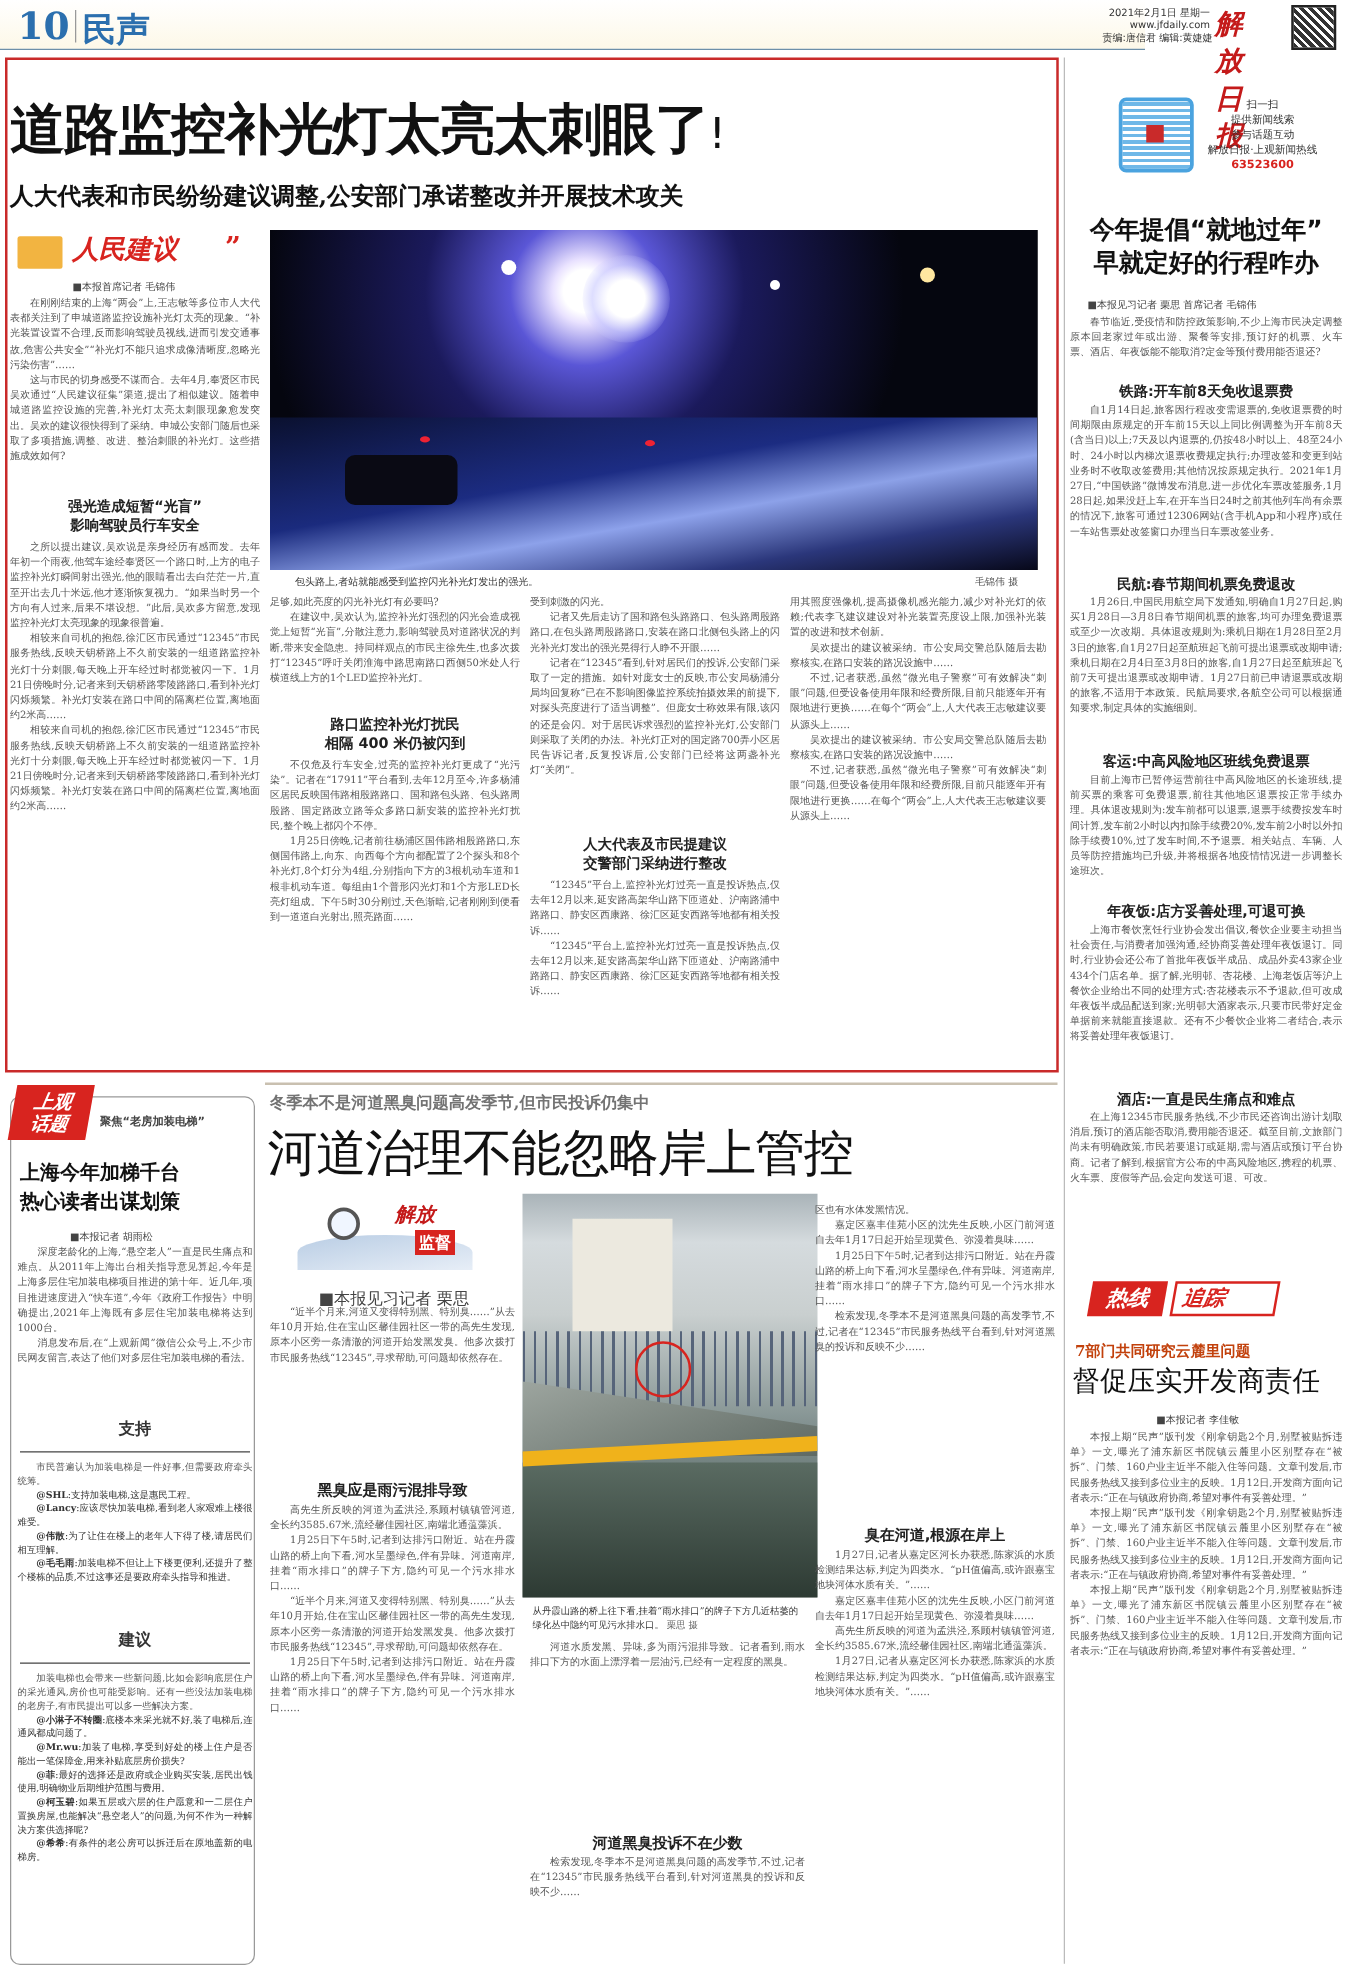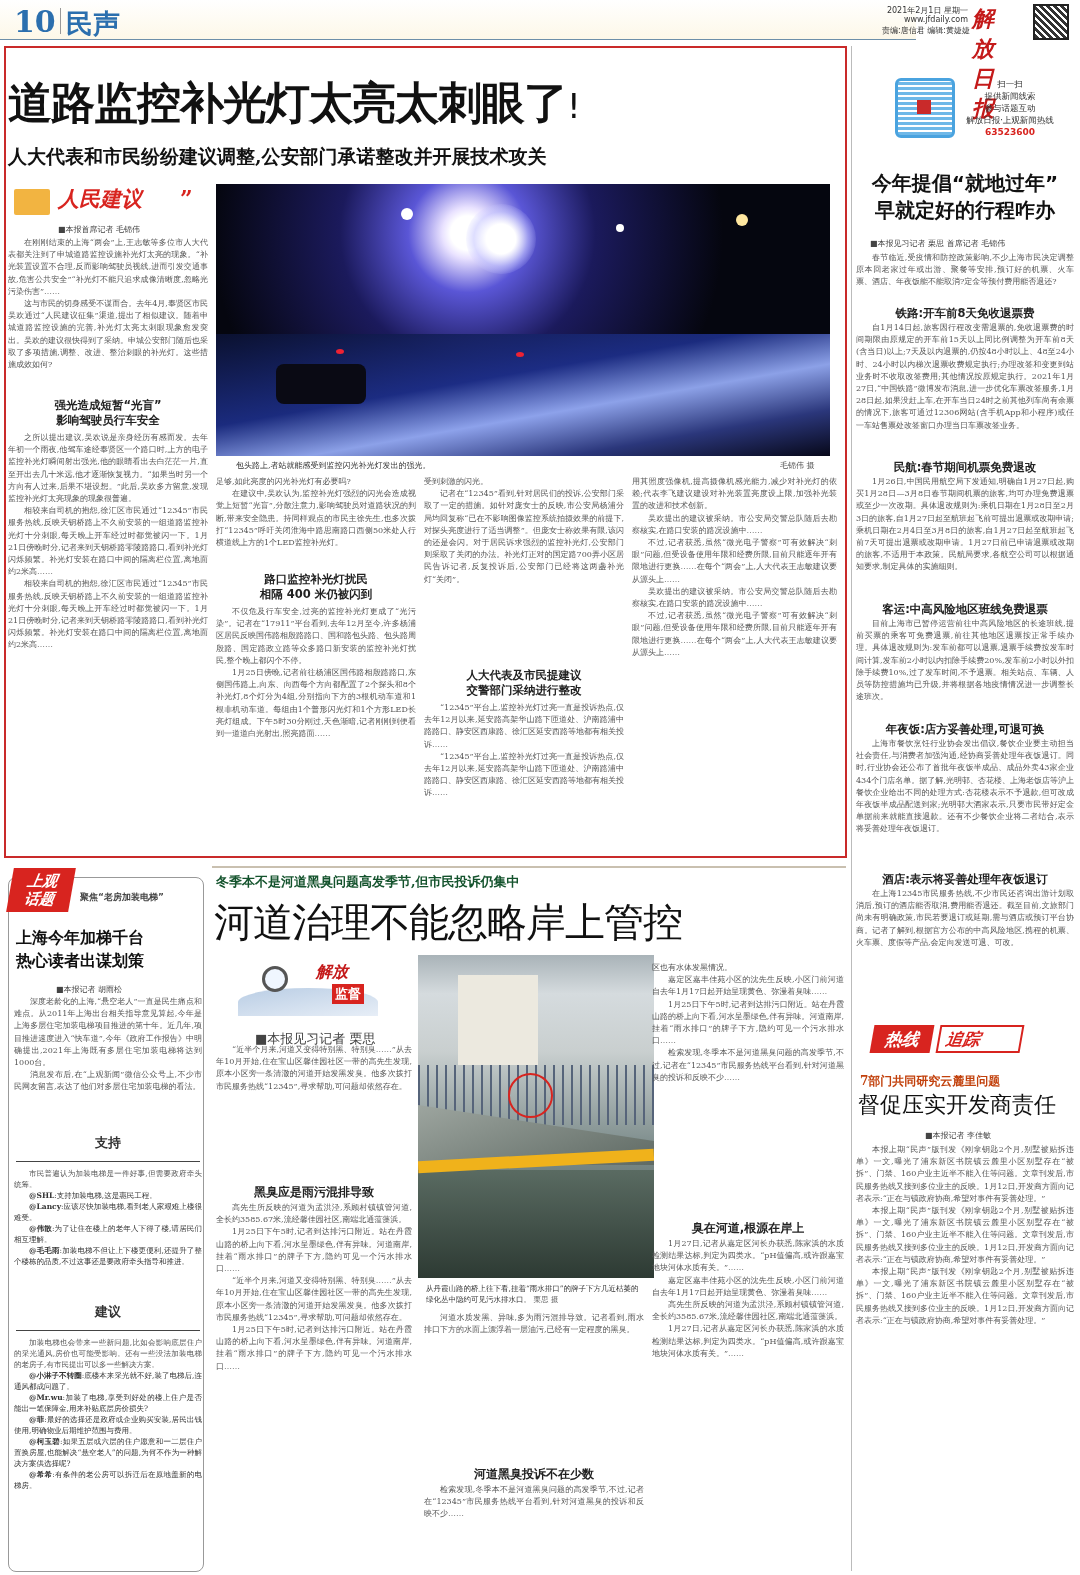--- a/index.html
+++ b/index.html
@@ -42,21 +42,21 @@
 #rc-byline{left:870px;top:238px;font-size:8px;color:#444}
 
 #sg-badge{left:10px;top:868px;width:62px;height:44px;background:#d8241f;transform:skewX(-10deg);color:#fff;font-weight:bold;font-style:italic;font-size:15px;line-height:18px;text-align:center;padding-top:4px;font-family:"DejaVu Sans",sans-serif}
 #sg-focus{left:80px;top:891px;font-size:9px;color:#444;font-family:"DejaVu Sans",sans-serif;font-weight:bold}
 #sg-box{left:8px;top:877px;width:196px;height:695px;border:1px solid #999;border-radius:8px}
 #sg-headline{left:16px;top:926px;width:190px;font-size:16px;font-weight:bold;line-height:23px;color:#111;font-family:"DejaVu Sans",sans-serif}
 .section-tag{font-family:"DejaVu Sans",sans-serif;font-weight:bold;font-size:13px;text-align:center;color:#333}
 .tag-line{height:1px;background:#444}
 .comment{font-size:7.5px;line-height:11px;color:#333;text-align:justify}
 
-#river-kicker{left:216px;top:873px;font-size:13px;font-weight:bold;color:#14532d;font-family:"DejaVu Serif",serif;white-space:nowrap}
+#river-kicker{left:216px;top:873px;font-size:13px;font-weight:bold;color:#737373;font-family:"DejaVu Serif",serif;white-space:nowrap}
 #river-headline{left:214px;top:895px;font-size:40px;color:#111;font-family:"DejaVu Sans",sans-serif;white-space:nowrap;letter-spacing:-1px}
 #jfjd-badge{left:238px;top:960px;width:160px;height:62px}
 #jfjd-book{left:0;top:28px;width:140px;height:28px;background:linear-gradient(170deg,#b9cde4,#e7eef7);border-radius:60% 60% 0 0}
 #jfjd-glass{left:24px;top:6px;width:26px;height:26px;border:3px solid #555;border-radius:50%;background:rgba(230,240,255,.6)}
 #jfjd-script{left:78px;top:2px;font-size:16px;color:#c41a1a;font-style:italic;font-weight:bold}
 #jfjd-label{left:94px;top:24px;background:#d8241f;color:#fff;font-size:13px;font-weight:bold;padding:1px 3px;font-family:"DejaVu Sans",sans-serif}
 #photo2{left:418px;top:955px;width:236px;height:323px;overflow:hidden;background:linear-gradient(180deg,#a9b3b8 0,#d5dbde 12%,#c9cfcf 30%,#7b8b8a 60%,#4d5a52 100%)}
 #photo2 .building{left:40px;top:20px;width:80px;height:90px;background:#ece9df}
 #photo2 .fence{left:0;top:110px;width:236px;height:60px;background:repeating-linear-gradient(90deg,#56647a 0 2px,transparent 2px 9px)}
 #photo2 .pipe{left:0;top:200px;width:236px;height:12px;background:#f0b21b;transform:rotate(-3deg)}
@@ -130,20 +130,21 @@
 </div>
 <div class="abs sub-head" style="left:216px;top:572px;width:200px;font-size:11.5px;line-height:15px;white-space:pre-line">路口监控补光灯扰民
 相隔 400 米仍被闪到</div>
 <div class="abs body-text" style="left:216px;top:606px;width:200px;height:244px">
   <p>不仅危及行车安全,过亮的监控补光灯更成了“光污染”。记者在“17911”平台看到,去年12月至今,许多杨浦区居民反映国伟路相殷路路口、国和路包头路、包头路周殷路、国定路政立路等众多路口新安装的监控补光灯扰民,整个晚上都闪个不停。</p>
   <p>1月25日傍晚,记者前往杨浦区国伟路相殷路路口,东侧国伟路上,向东、向西每个方向都配置了2个探头和8个补光灯,8个灯分为4组,分别指向下方的3根机动车道和1根非机动车道。每组由1个普形闪光灯和1个方形LED长亮灯组成。下午5时30分刚过,天色渐暗,记者刚刚到便看到一道道白光射出,照亮路面……</p>
 </div>
 
 <div class="abs body-text" style="left:424px;top:476px;width:200px;height:182px">
   <p style="text-indent:0">受到刺激的闪光。</p>
+  <p>记者又先后走访了国和路包头路路口、包头路周殷路路口,在包头路周殷路路口,安装在路口北侧包头路上的闪光补光灯发出的强光晃得行人睁不开眼……</p>
   <p>记者在“12345”看到,针对居民们的投诉,公安部门采取了一定的措施。如针对庞女士的反映,市公安局杨浦分局均回复称“已在不影响图像监控系统拍摄效果的前提下,对探头亮度进行了适当调整”。但庞女士称效果有限,该闪的还是会闪。对于居民诉求强烈的监控补光灯,公安部门则采取了关闭的办法。补光灯正对的国定路700弄小区居民告诉记者,反复投诉后,公安部门已经将这两盏补光灯“关闭”。</p>
 </div>
 <div class="abs sub-head" style="left:424px;top:668px;width:200px;font-size:11.5px;line-height:15px;white-space:pre-line">人大代表及市民提建议
 交警部门采纳进行整改</div>
 <div class="abs body-text" style="left:424px;top:702px;width:200px;height:148px">
   <p>“12345”平台上,监控补光灯过亮一直是投诉热点,仅去年12月以来,延安路高架华山路下匝道处、沪南路浦中路路口、静安区西康路、徐汇区延安西路等地都有相关投诉……</p>
   <p>“12345”平台上,监控补光灯过亮一直是投诉热点,仅去年12月以来,延安路高架华山路下匝道处、沪南路浦中路路口、静安区西康路、徐汇区延安西路等地都有相关投诉……</p>
 </div>
 
 <div class="abs body-text" style="left:632px;top:476px;width:205px;height:374px">
@@ -175,21 +176,21 @@
 
 <div class="abs sub-head" style="left:856px;top:460px;width:218px;font-size:11.5px">民航:春节期间机票免费退改</div>
 <div class="abs body-text" style="left:856px;top:476px;width:218px;height:122px">1月26日,中国民用航空局下发通知,明确自1月27日起,购买1月28日—3月8日春节期间机票的旅客,均可办理免费退票或至少一次改期。具体退改规则为:乘机日期在1月28日至2月3日的旅客,自1月27日起至航班起飞前可提出退票或改期申请;乘机日期在2月4日至3月8日的旅客,自1月27日起至航班起飞前7天可提出退票或改期申请。1月27日前已申请退票或改期的旅客,不适用于本政策。民航局要求,各航空公司可以根据通知要求,制定具体的实施细则。</div>
 
 <div class="abs sub-head" style="left:856px;top:602px;width:218px;font-size:11.5px">客运:中高风险地区班线免费退票</div>
 <div class="abs body-text" style="left:856px;top:618px;width:218px;height:98px">目前上海市已暂停运营前往中高风险地区的长途班线,提前买票的乘客可免费退票,前往其他地区退票按正常手续办理。具体退改规则为:发车前都可以退票,退票手续费按发车时间计算,发车前2小时以内扣除手续费20%,发车前2小时以外扣除手续费10%,过了发车时间,不予退票。相关站点、车辆、人员等防控措施均已升级,并将根据各地疫情情况进一步调整长途班次。</div>
 
 <div class="abs sub-head" style="left:856px;top:722px;width:218px;font-size:11.5px">年夜饭:店方妥善处理,可退可换</div>
 <div class="abs body-text" style="left:856px;top:738px;width:218px;height:122px">上海市餐饮烹饪行业协会发出倡议,餐饮企业要主动担当社会责任,与消费者加强沟通,经协商妥善处理年夜饭退订。同时,行业协会还公布了首批年夜饭半成品、成品外卖43家企业434个门店名单。据了解,光明邨、杏花楼、上海老饭店等沪上餐饮企业给出不同的处理方式:杏花楼表示不予退款,但可改成年夜饭半成品配送到家;光明邨大酒家表示,只要市民带好定金单据前来就能直接退款。还有不少餐饮企业将二者结合,表示将妥善处理年夜饭退订。</div>
 
-<div class="abs sub-head" style="left:856px;top:872px;width:218px;font-size:11.5px">酒店:表示将妥善处理年夜饭退订</div>
+<div class="abs sub-head" style="left:856px;top:872px;width:218px;font-size:11.5px">酒店:一直是民生痛点和难点</div>
 <div class="abs body-text" style="left:856px;top:888px;width:218px;height:124px">在上海12345市民服务热线,不少市民还咨询出游计划取消后,预订的酒店能否取消,费用能否退还。截至目前,文旅部门尚未有明确政策,市民若要退订或延期,需与酒店或预订平台协商。记者了解到,根据官方公布的中高风险地区,携程的机票、火车票、度假等产品,会定向发送可退、可改。</div>
 
 <div id="rx-badge" class="abs">
   <div id="rx-red" class="abs">热线</div>
   <div id="rx-white" class="abs">追踪</div>
 </div>
 <div id="rx-kicker" class="abs">7部门共同研究云麓里问题</div>
 <div id="rx-headline" class="abs">督促压实开发商责任</div>
 <div id="rx-byline" class="abs">■本报记者 李佳敏</div>
 <div class="abs body-text" style="left:856px;top:1144px;width:218px;height:426px">

